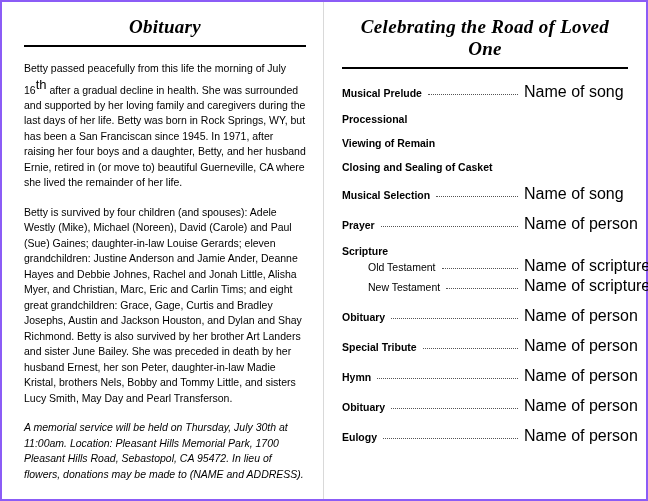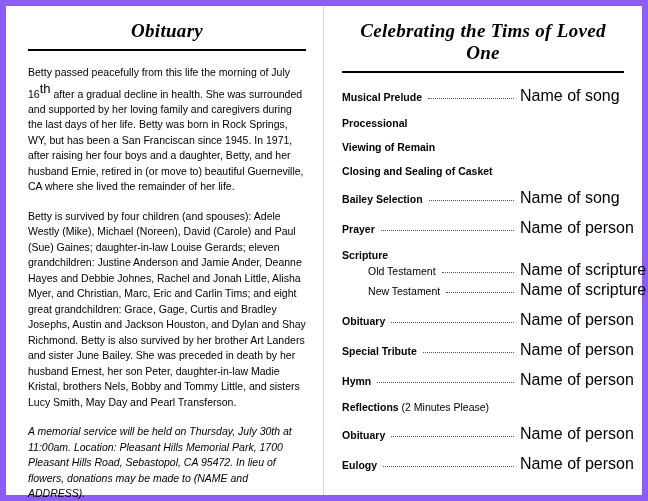--- a/index.html
+++ b/index.html
@@ -12,21 +12,21 @@
     background: #ffffff;
     font-family: "Liberation Sans", sans-serif;
     color: #000000;
     overflow: hidden;
   }
   .page {
     position: relative;
     width: 648px;
     height: 501px;
     box-sizing: border-box;
-    border: 6px solid #8b5cf6;
+    border: 2px solid #8b5cf6;
     background: #ffffff;
   }
   .columns {
     display: flex;
     width: 100%;
     height: 100%;
     box-sizing: border-box;
   }
   .col-left {
     width: 324px;
@@ -141,21 +141,21 @@
       <div class="title">Obituary</div>
       <div class="rule"></div>
       <div class="body-text">
         <p><span>Betty passed peacefully from this life the morning of July 16</span><sup>th</sup><span> after a gradual decline in health.  She was surrounded and supported by her loving family and caregivers during the last days of her life.  Betty was born in Rock Springs, WY, but has been a San Franciscan since 1945.  In 1971, after raising her four boys and a daughter, Betty, and her husband Ernie, retired in (or move to) beautiful Guerneville, CA where she lived the remainder of her life.</span></p>
         <p>Betty is survived by four children (and spouses): Adele Westly (Mike), Michael (Noreen), David (Carole) and Paul (Sue) Gaines;  daughter-in-law Louise Gerards;  eleven grandchildren: Justine Anderson and Jamie Ander, Deanne Hayes and Debbie Johnes, Rachel and Jonah Little, Alisha Myer, and Christian, Marc, Eric and Carlin Tims;  and eight great grandchildren: Grace, Gage, Curtis and Bradley Josephs, Austin and Jackson Houston, and Dylan and Shay Richmond.  Betty is also survived by her brother Art Landers and sister June Bailey.  She was preceded in death by her husband Ernest, her son Peter, daughter-in-law Madie Kristal, brothers Nels, Bobby and Tommy Little, and sisters Lucy Smith, May Day and Pearl Transferson.</p>
         <p>A memorial service will be held on Thursday, July 30th at 11:00am.  Location:  Pleasant Hills Memorial Park, 1700 Pleasant Hills Road, Sebastopol, CA 95472.  In lieu of flowers, donations may be made to (NAME and ADDRESS).</p>
       </div>
     </div>
 
     <div class="col-right">
-      <div class="title">Celebrating the Tims of Loved One</div>
+      <div class="title">Celebrating the Road of Loved One</div>
       <div class="rule"></div>
 
       <div class="program">
 
         <div class="prog-row">
           <span class="prog-label">Musical Prelude</span>
           <span class="dots"></span>
           <span class="prog-value">Name of song</span>
         </div>
 
@@ -168,21 +168,21 @@
           <span class="prog-label">Viewing of Remain</span>
           <span class="no-dots-spacer"></span>
         </div>
 
         <div class="prog-row">
           <span class="prog-label">Closing and Sealing of Casket</span>
           <span class="no-dots-spacer"></span>
         </div>
 
         <div class="prog-row">
-          <span class="prog-label">Bailey Selection</span>
+          <span class="prog-label">Musical Selection</span>
           <span class="dots"></span>
           <span class="prog-value">Name of song</span>
         </div>
 
         <div class="prog-row">
           <span class="prog-label">Prayer</span>
           <span class="dots"></span>
           <span class="prog-value">Name of person</span>
         </div>
 
@@ -211,24 +211,20 @@
           <span class="dots"></span>
           <span class="prog-value">Name of person</span>
         </div>
 
         <div class="prog-row">
           <span class="prog-label">Hymn</span>
           <span class="dots"></span>
           <span class="prog-value">Name of person</span>
         </div>
 
-        <div class="prog-row">
-          <span class="prog-label"><span>Reflections</span><span class="note"> (2 Minutes Please)</span></span>
-          <span class="no-dots-spacer"></span>
-        </div>
 
         <div class="prog-row">
           <span class="prog-label">Obituary</span>
           <span class="dots"></span>
           <span class="prog-value">Name of person</span>
         </div>
 
         <div class="prog-row">
           <span class="prog-label">Eulogy</span>
           <span class="dots"></span>

